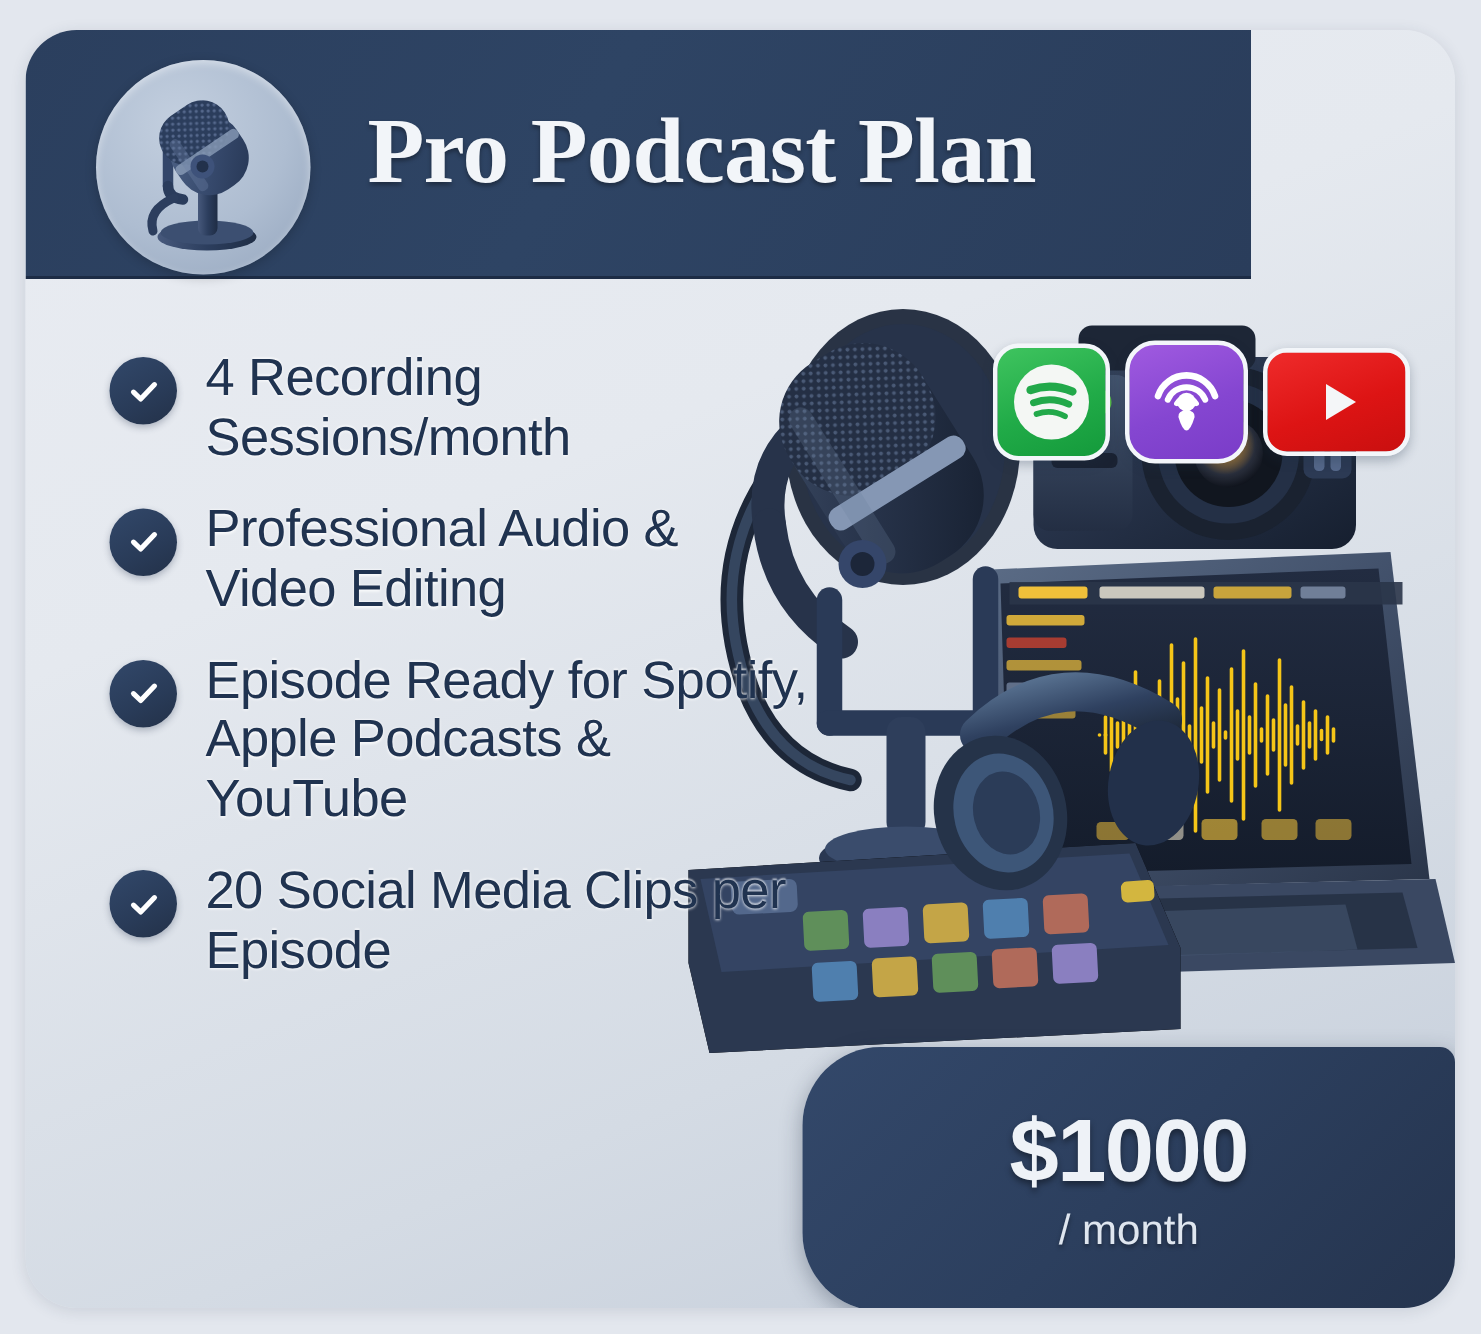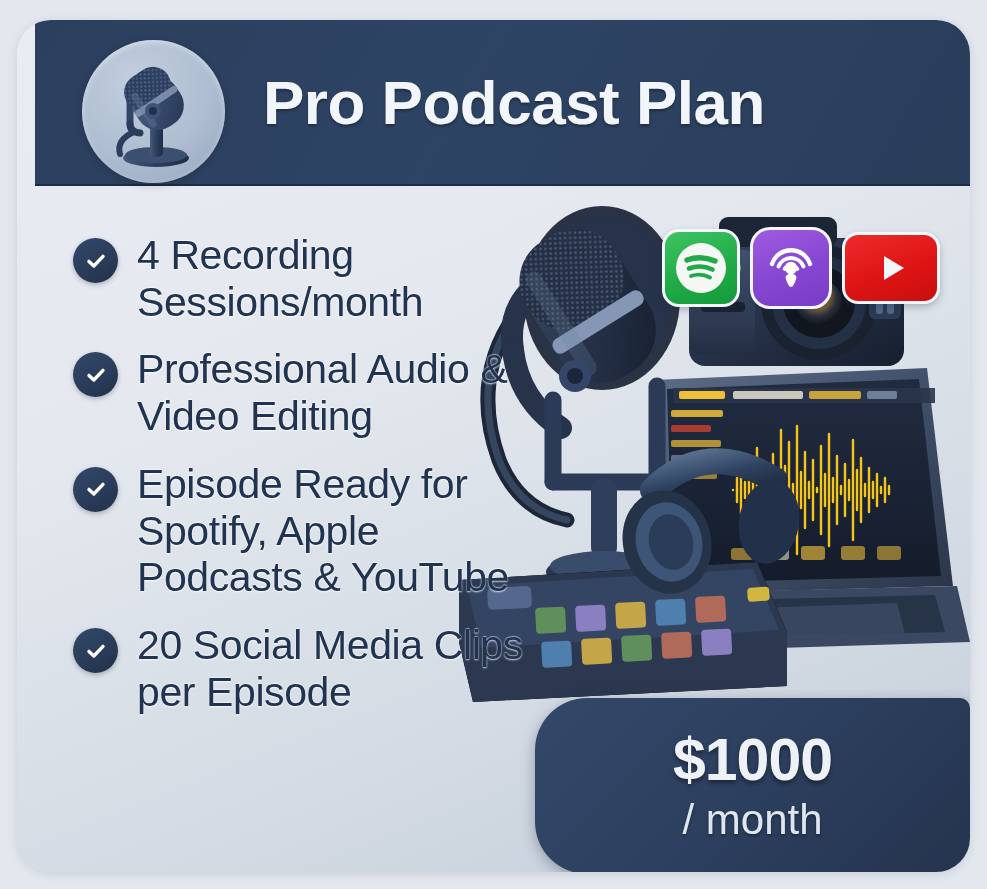--- a/index.html
+++ b/index.html
@@ -15,24 +15,24 @@
     position:absolute; left:17px; top:20px;
     width:953px; height:852px;
     border-radius:34px;
     overflow:hidden;
     background:linear-gradient(158deg,#e9ecf2 0%,#e5e9ef 35%,#d4dbe4 72%,#c3ccd9 100%);
     box-shadow:0 2px 10px rgba(40,55,80,.13);
   }
 
   
   .header{
-    position:absolute; left:18px; top:0; width:953px; height:166px;
+    position:absolute; left:0; top:0; width:817px; height:166px;
     background:linear-gradient(120deg,#2b3f5e 0%,#2e4464 45%,#2a3d5b 100%);
     border-bottom:2px solid #1d2c45;
-    display:flex; align-items:center;
+    display:flex; align-items:center;font-family:Liberation Serif, serif;
   }
   .logo-badge{
     position:absolute; left:47px; top:20px;
     width:143px; height:143px; border-radius:50%;
     background:radial-gradient(circle at 38% 30%,#c3cfdf 0%,#aebdd1 55%,#93a4bc 100%);
     box-shadow:inset 0 2px 6px rgba(255,255,255,.45), 0 2px 8px rgba(0,0,0,.2);
     overflow:hidden;
   }
   .logo-badge svg{ position:absolute; left:0; top:0; }
   .header-title{
@@ -87,21 +87,21 @@
     width:45px; height:45px; border-radius:50%;
     background:linear-gradient(150deg,#32486a 0%,#293b58 60%,#233148 100%);
     display:flex; align-items:center; justify-content:center;
     box-shadow:0 2px 5px rgba(35,50,75,.3);
     margin-top:6px;
   }
   .check svg{ display:block; }
   .feature-text{
     color:#1e3css; 
     color:#203350;
-    font-size:41px;
+    font-size:35px;
     font-weight:normal;
     line-height:1.14;
     letter-spacing:-0.4px;
     text-shadow:0 1px 2px rgba(255,255,255,.85), 0 -1px 1px rgba(255,255,255,.5);
   }
 
   
   .price-badge{
     position:absolute; left:518px; top:678px;
     width:435px; height:176px;
@@ -118,21 +118,21 @@
   }
   .price-amount{
     color:#eef2f7;
     font-size:59px; font-weight:bold;
     letter-spacing:-1px;
     line-height:1;
     text-shadow:0 3px 4px rgba(0,0,0,.4);
   }
   .price-period{
     color:#dfe6ef;
-    font-size:42px; font-weight:normal;
+    font-size:28px; font-weight:normal;
     line-height:1;
     margin-top:9px;
     text-shadow:0 2px 3px rgba(0,0,0,.35);
   }
 </style>
 </head>
 <body>
 
 <div class="card">
 

